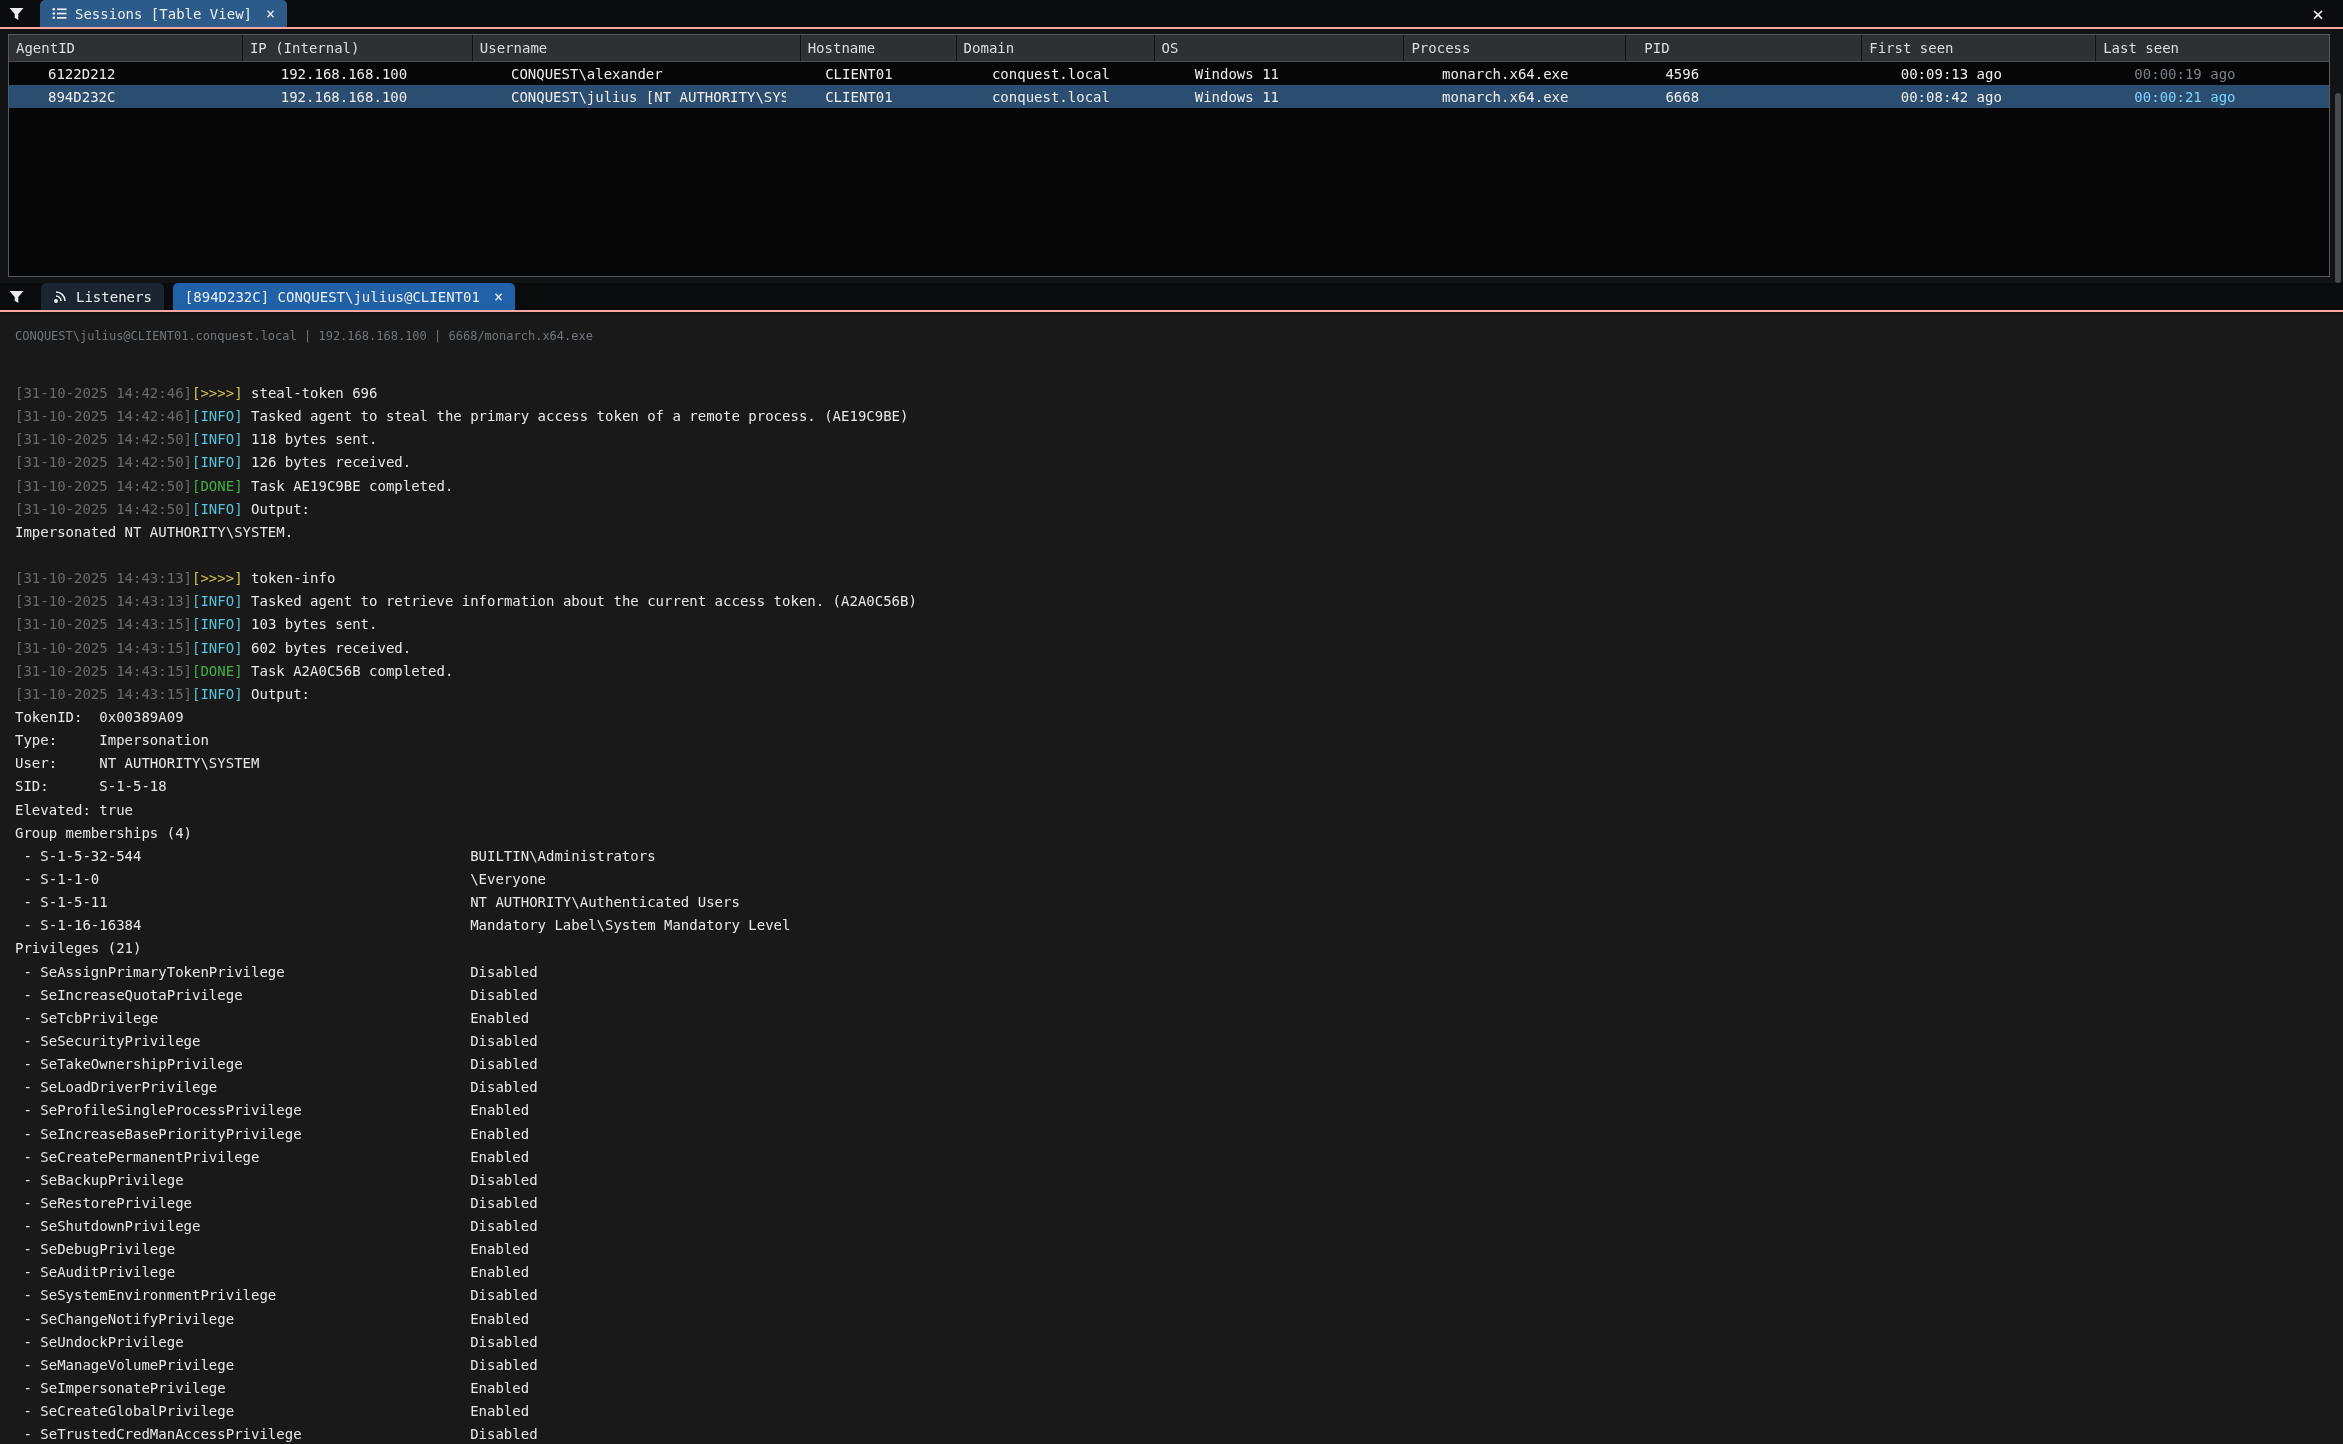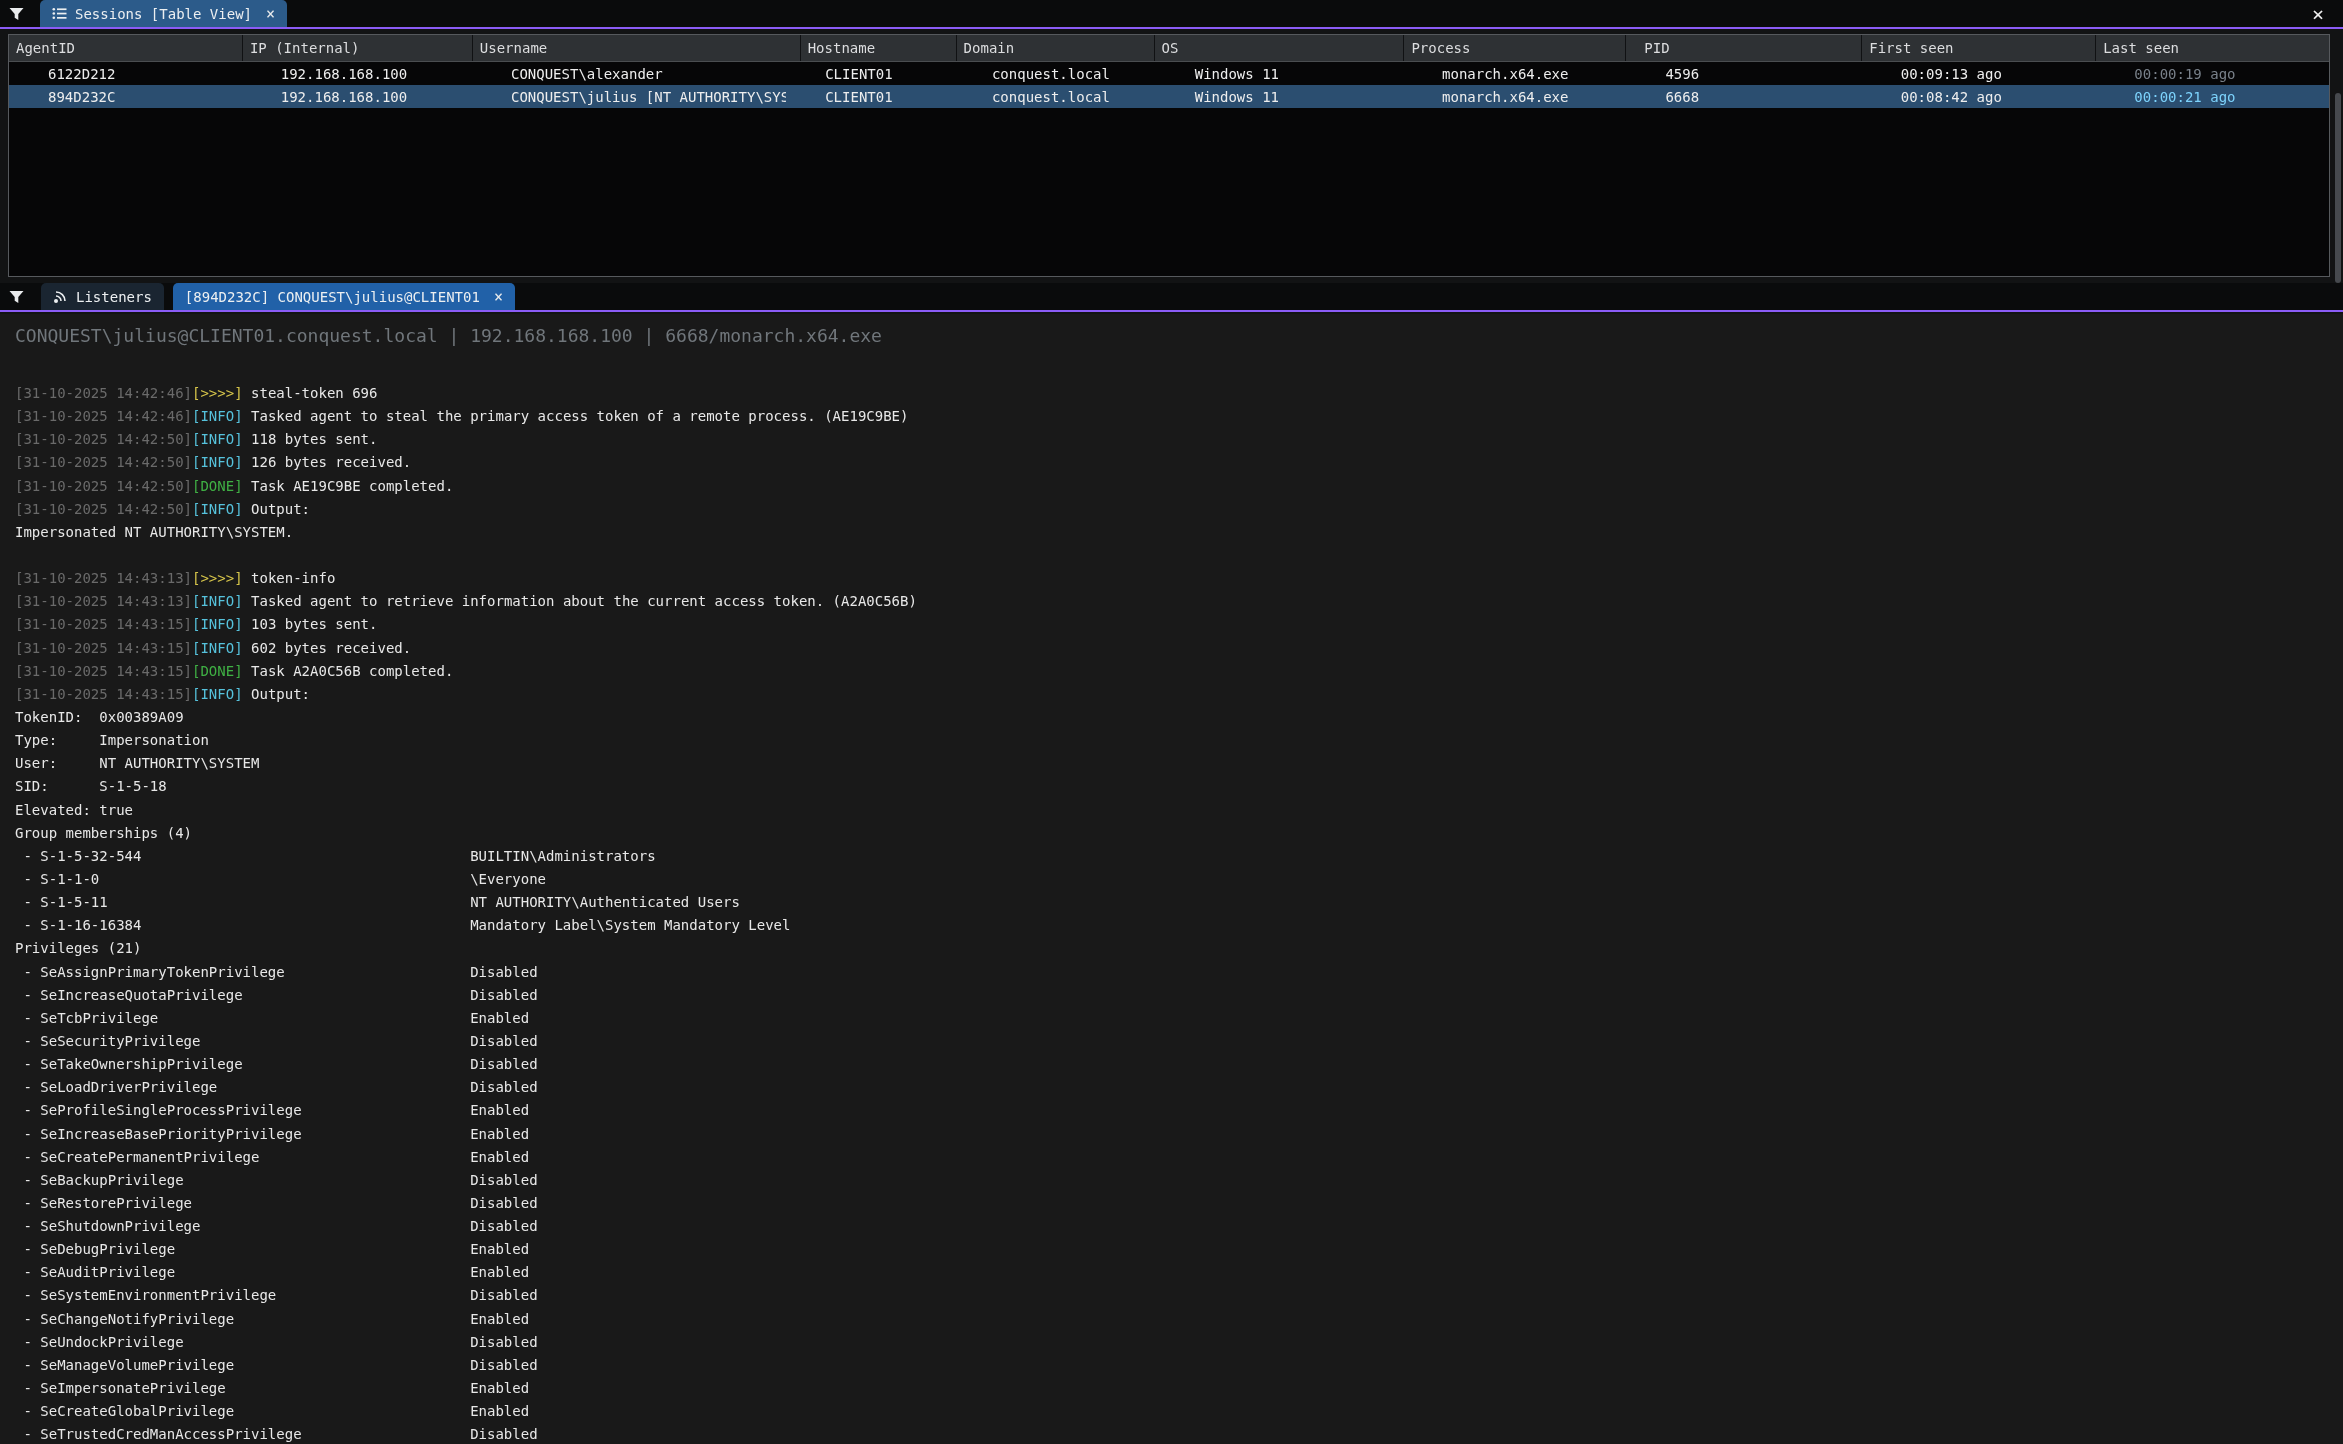--- a/index.html
+++ b/index.html
@@ -1,21 +1,21 @@
 <!DOCTYPE html>
 <html><head>
 <meta charset="utf-8">
 <style>
   html,body{margin:0;padding:0;width:2343px;height:1444px;overflow:hidden;background:#121314;
     font-family:"DejaVu Sans Mono","Liberation Mono",monospace;}
   .stage{position:relative;width:2343px;height:1444px;background:#121314;}
 
   
   .tabbar{position:absolute;left:0;width:2343px;height:29px;background:#0a0b0c;
-    border-bottom:2px solid #8b5cf6;box-sizing:border-box;display:flex;align-items:stretch;}
+    border-bottom:2px solid #fca5a5;box-sizing:border-box;display:flex;align-items:stretch;}
   .tabbar .funnel-wrap{width:32px;display:flex;align-items:center;justify-content:center;flex:0 0 auto;cursor:pointer;}
   .tab{display:flex;align-items:center;gap:8px;padding:0 12px;border-radius:5px 5px 0 0;
     color:#eceff1;font-size:14px;white-space:nowrap;cursor:pointer;}
   .tab .tab-close{margin-left:6px;font-size:15px;color:#e8eaec;cursor:pointer;}
   .tab-sessions{background:#2c5b8a;margin-left:8px;}
   .tab-listeners{background:#1a2531;margin-left:9px;}
   .tab-agent{background:#2161a8;margin-left:9px;}
   .win-close{position:absolute;top:1px;right:12px;width:26px;height:26px;display:flex;align-items:center;
     justify-content:center;color:#f0f0f0;font-size:20px;cursor:pointer;}
 
@@ -29,21 +29,21 @@
   .trow.selected{background:#2b4e70;}
   .td{display:flex;align-items:center;padding-left:7px;box-sizing:border-box;white-space:nowrap;overflow:hidden;margin-left:32px;}
   .td.dim{color:#79818a;}
   .trow.selected .td.dim{color:#7dd3fc;}
 
   .vscroll-thumb{position:absolute;right:2px;top:93px;width:6px;height:190px;background:#46494e;border-radius:3px;cursor:pointer;}
 
   
   .console{position:absolute;left:0;top:314px;width:2343px;height:1130px;background:#191919;
     box-sizing:border-box;padding:12px 0 0 15px;overflow:hidden;}
-  .console-meta{color:#70767b;font-size:18px;line-height:20px;white-space:pre;}
+  .console-meta{color:#70767b;font-size:12px;line-height:20px;white-space:pre;}
   .console-lines{margin-top:36px;font-size:14px;line-height:23.15px;white-space:pre;color:#e8e8e8;}
   .console-lines .line{height:23.15px;}
   .ts{color:#6a6a6a;}
   .tag-cmd{color:#d5c44a;}
   .tag-info{color:#56c2dc;}
   .tag-done{color:#3fb044;}
 
   .icon{display:inline-flex;align-items:center;justify-content:center;}
 </style>
 </head>

